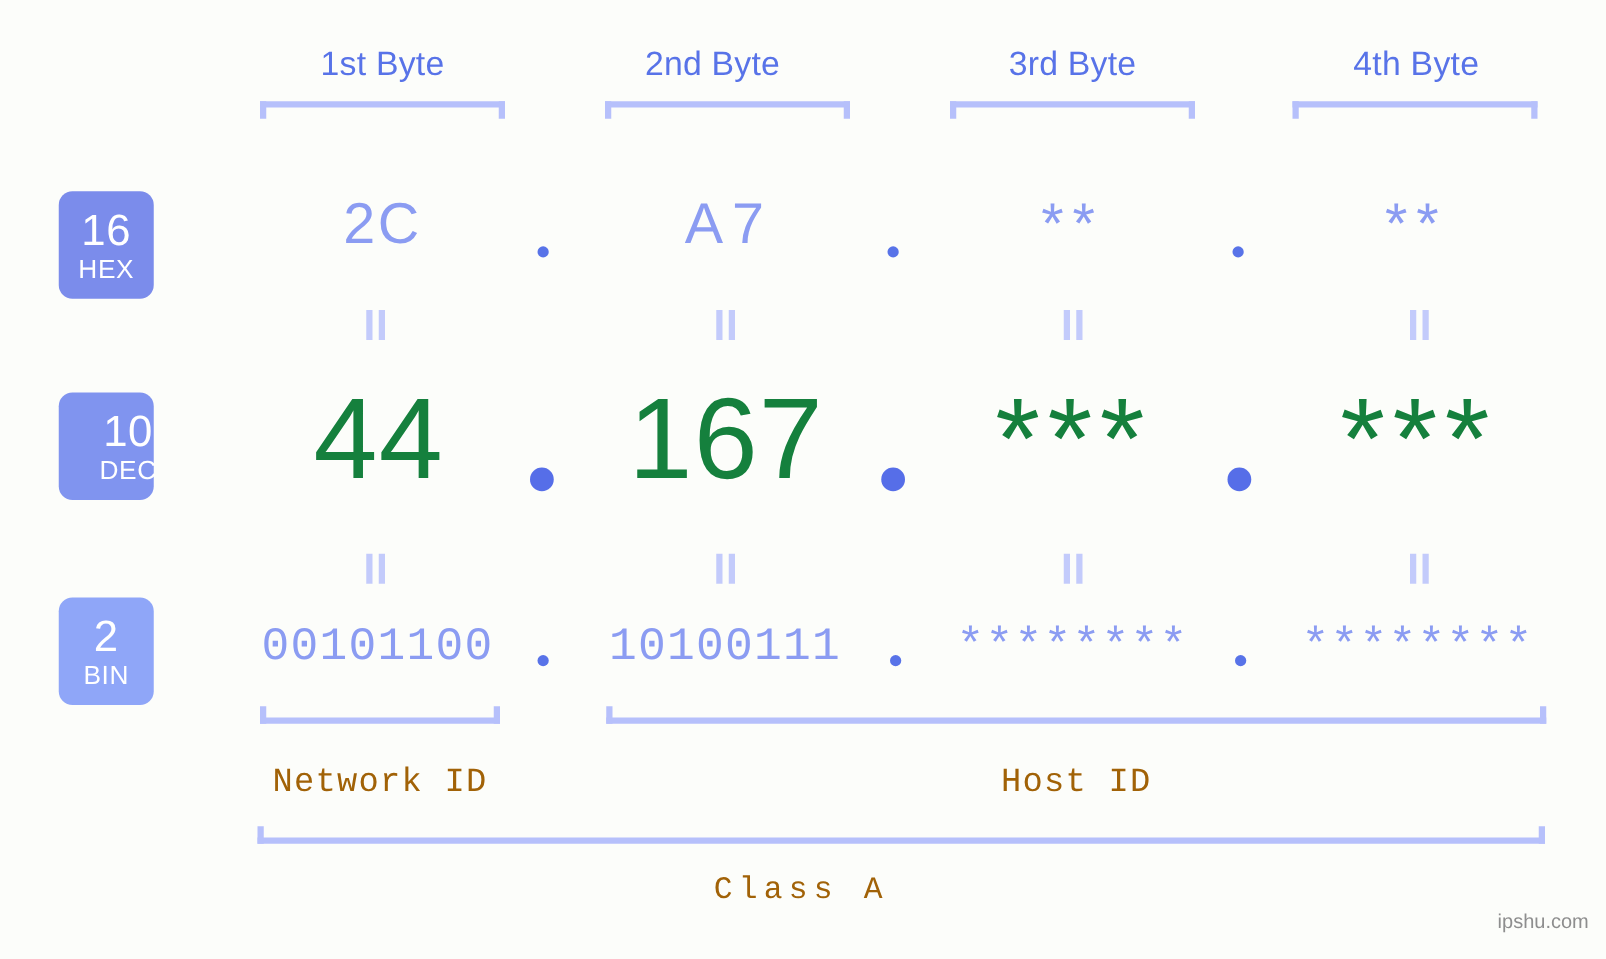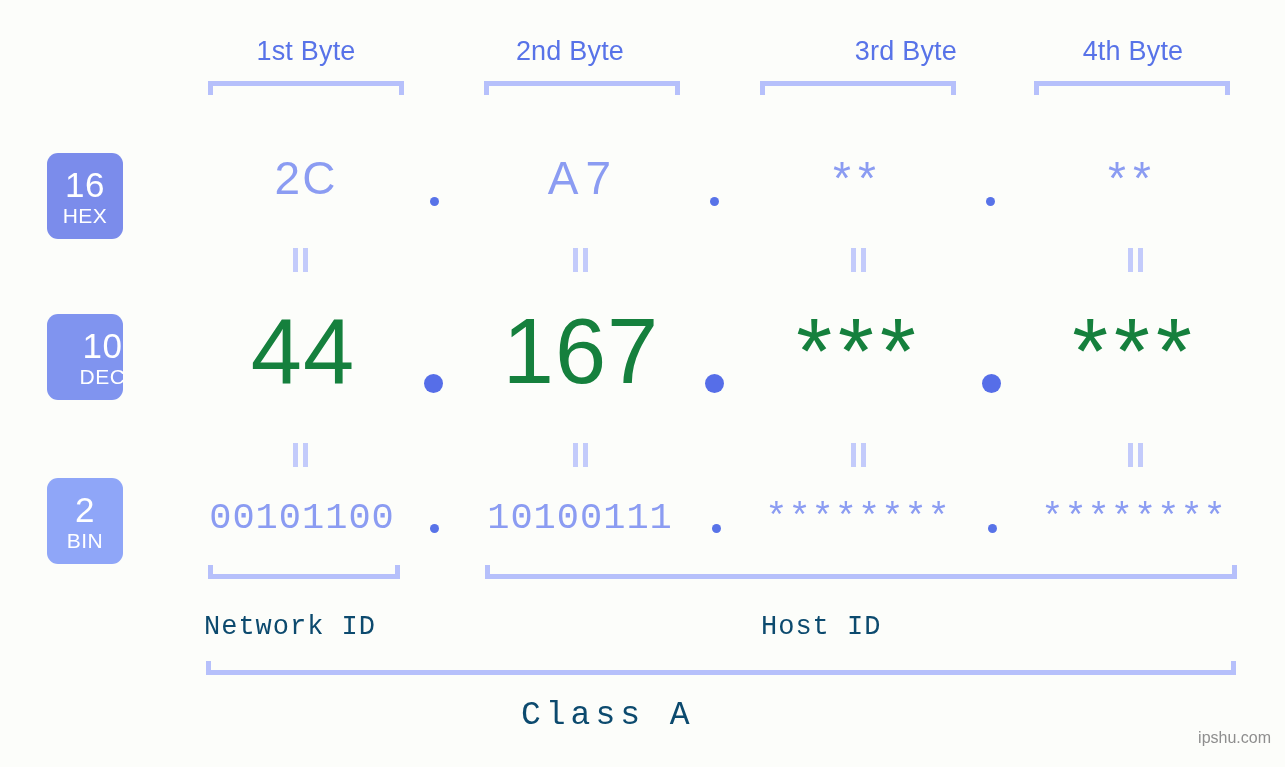--- a/index.html
+++ b/index.html
@@ -130,29 +130,29 @@
     height: 24px;
     background: #c3cbfb;
     display: block;
   }
   .eq i:first-child { left: 1px; }
   .eq i:last-child  { left: 11px; }
 
   
   .caption {
     position: absolute;
-    text-align: left;
-    color: #0c4a6e;
+    text-align: center;
+    color: #a16207;
     font-family: "Liberation Mono", monospace;
     font-size: 27px;
     letter-spacing: 1px;
     white-space: nowrap;
   }
   .caption.class-caption {
-    font-size: 33px;
+    font-size: 25px;
     letter-spacing: 5px;
   }
 
   
   .watermark {
     position: absolute;
     right: 14px;
     bottom: 20px;
     color: #8e8e8e;
     font-family: Liberation Sans, sans-serif;
@@ -160,21 +160,21 @@
     letter-spacing: 0px;
   }
 </style>
 </head>
 <body>
 
 <div id="stage">
 
   <div class="byte-header" style="left:206px; top:36px; width:200px;">1st Byte</div>
   <div class="byte-header" style="left:471px; top:36px; width:198px;">2nd Byte</div>
-  <div class="byte-header" style="left:759px; top:36px; width:198px;text-align:right;">3rd Byte</div>
+  <div class="byte-header" style="left:759px; top:36px; width:198px;">3rd Byte</div>
   <div class="byte-header" style="left:1034px; top:36px; width:198px;">4th Byte</div>
 
   <div class="bracket-down" style="left:208px; top:81px; width:196px;"></div>
   <div class="bracket-down" style="left:484px; top:81px; width:196px;"></div>
   <div class="bracket-down" style="left:760px; top:81px; width:196px;"></div>
   <div class="bracket-down" style="left:1034px; top:81px; width:196px;"></div>
 
   <div class="base-badge badge-hex">
     <span class="num">16</span>
     <span class="name">HEX</span>

